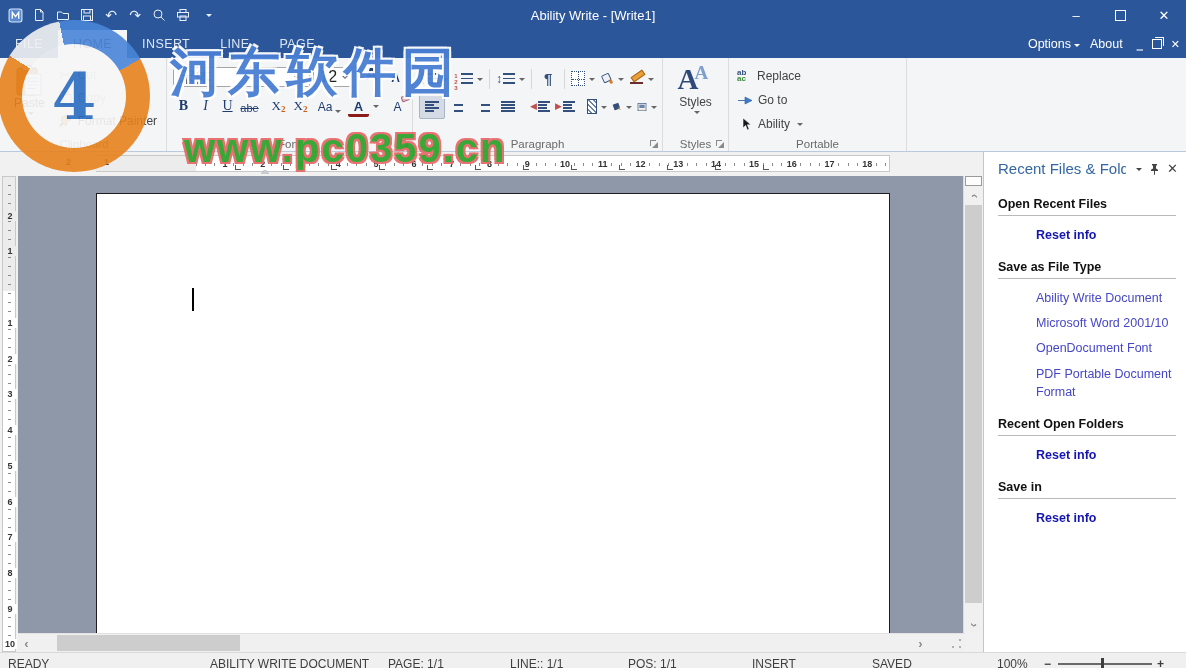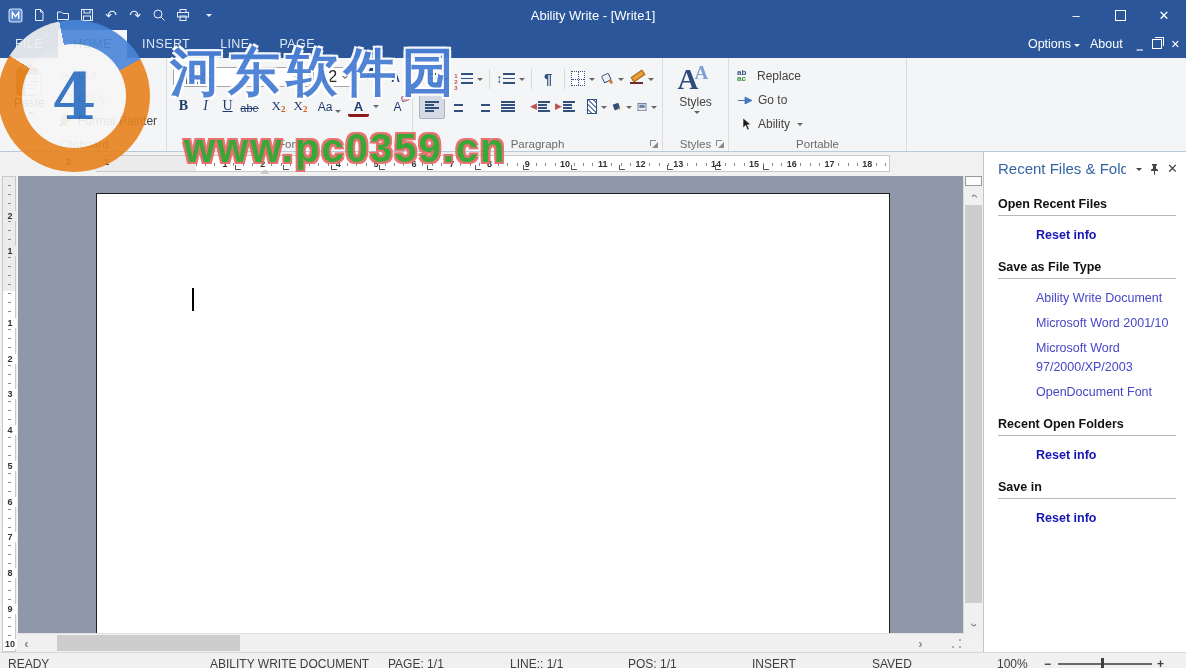--- a/index.html
+++ b/index.html
@@ -606,22 +606,22 @@
           <div class="plink reset">Reset info</div>
         </div>
       </div>
 
       <div class="psec">
         <div class="psec-h">Save as File Type</div>
         <hr class="psec-hr">
         <div class="plinks">
           <div class="plink">Ability Write Document</div>
           <div class="plink">Microsoft Word 2001/10</div>
-          <div class="plink">Microsoft Word 97/2000/XP/2003</div>
           <div class="plink">OpenDocument Font</div>
+          <div class="plink">PDF Portable Document Format</div>
         </div>
       </div>
 
       <div class="psec">
         <div class="psec-h">Recent Open Folders</div>
         <hr class="psec-hr">
         <div class="plinks">
           <div class="plink reset">Reset info</div>
         </div>
       </div>

